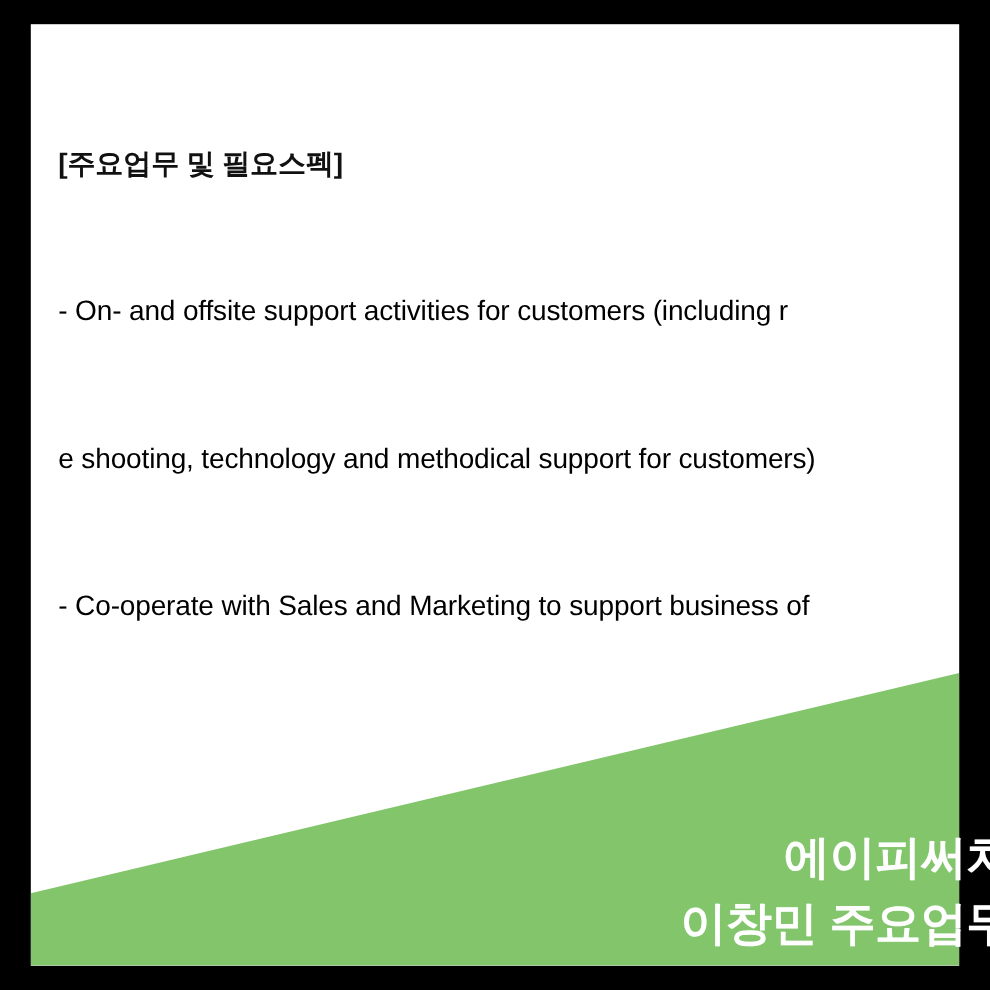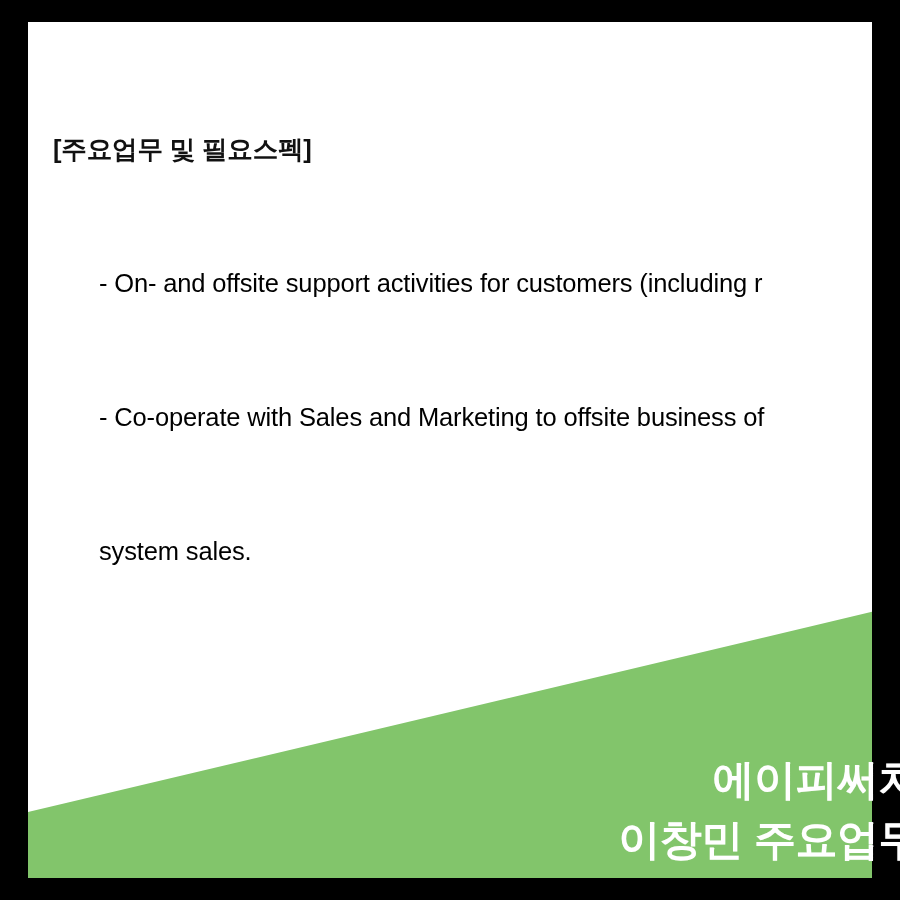--- a/index.html
+++ b/index.html
@@ -51,21 +51,20 @@
   }
   #body-heading {
     display: block;
     font-weight: bold;
     font-size: 25.5px;
     line-height: 44.6px;
     color: #111111;
   }
   .body-line {
     display: block;
-    margin-left: 46px;
   }
   #signature {
     position: absolute;
     right: 25px;
     bottom: 30px;
     text-align: right;
     color: #ffffff;
     font-weight: bold;
     font-size: 42px;
     line-height: 60px;
@@ -83,22 +82,22 @@
 
 <div id="canvas">
 
   <div id="white-panel">
 
     <div id="diagonal-wedge"></div>
 
     <div id="body-text">
       <span id="body-heading">[주요업무 및 필요스펙]</span>
       <span class="body-line">- On- and offsite support activities for customers (including r</span>
-      <span class="body-line">- Co-operate with Sales and Marketing to offsite business of</span>
-      <span class="body-line">system sales.</span>
+      <span class="body-line">e shooting, technology and methodical support for customers)</span>
+      <span class="body-line">- Co-operate with Sales and Marketing to support business of</span>
       
       
       
       
       
       
       
       
     </div>
 

